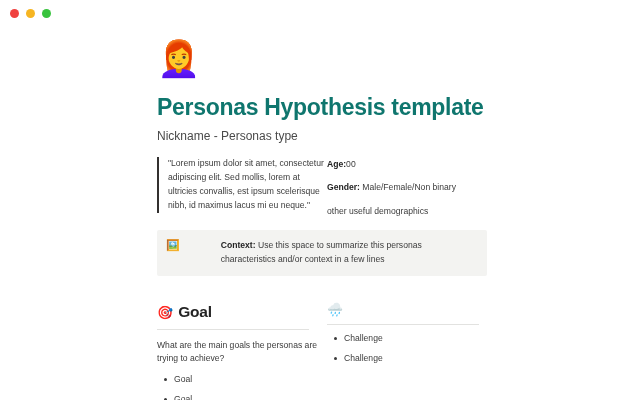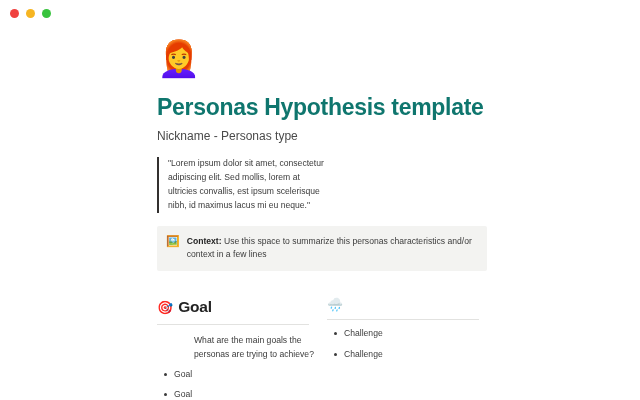--- a/index.html
+++ b/index.html
@@ -118,20 +118,21 @@
   .callout-icon {
     font-size: 11px;
     line-height: 1.25;
     flex: 0 0 auto;
     user-select: none;
   }
   .callout-text {
     font-size: 8.6px;
     line-height: 1.55;
     color: #3b3b3b;
+    margin-left: 34px;
   }
   .callout-text b { font-weight: bold; color: #232323; }
 
   
   .sections {
     display: flex;
     margin-top: 27px;
   }
   .section { width: 170px; }
   .section + .section { width: 160px; }
@@ -156,21 +157,20 @@
     height: 1px;
     background: #e2e2e0;
     margin-top: 8px;
     width: 152px;
   }
   .section-desc {
     font-size: 8.6px;
     line-height: 1.55;
     color: #3b3b3b;
     margin-top: 9px;
-    margin-left: 37px;
   }
 
   ul.bullets {
     list-style: none;
     margin: 8px 0 0 0;
     padding: 0;
   }
   ul.bullets li {
     font-size: 8.6px;
     line-height: 1.3;
@@ -208,20 +208,29 @@
     <div class="avatar">👩‍🦰</div>
 
     <div class="page-title">Personas Hypothesis template</div>
 
     <div class="subtitle">Nickname - Personas type</div>
 
     <div class="info-row">
       <div class="col-left">
         <blockquote class="quote">"Lorem ipsum dolor sit amet, consectetur adipiscing elit. Sed mollis, lorem at ultricies convallis, est ipsum scelerisque nibh, id maximus lacus mi eu neque."</blockquote>
       </div>
+      <div class="col-right">
+        <div class="demo-line">
+          <b>Age:</b><span>00</span>
+        </div>
+        <div class="demo-line">
+          <b>Gender:</b><span> Male/Female/Non binary</span>
+        </div>
+        <div class="demo-line">other useful demographics</div>
+      </div>
     </div>
 
     <div class="callout">
       <span class="callout-icon">🖼️</span>
       <div class="callout-text">
         <b>Context:</b><span> Use this space to summarize this personas characteristics and/or context in a few lines</span>
       </div>
     </div>
 
     <div class="sections">

